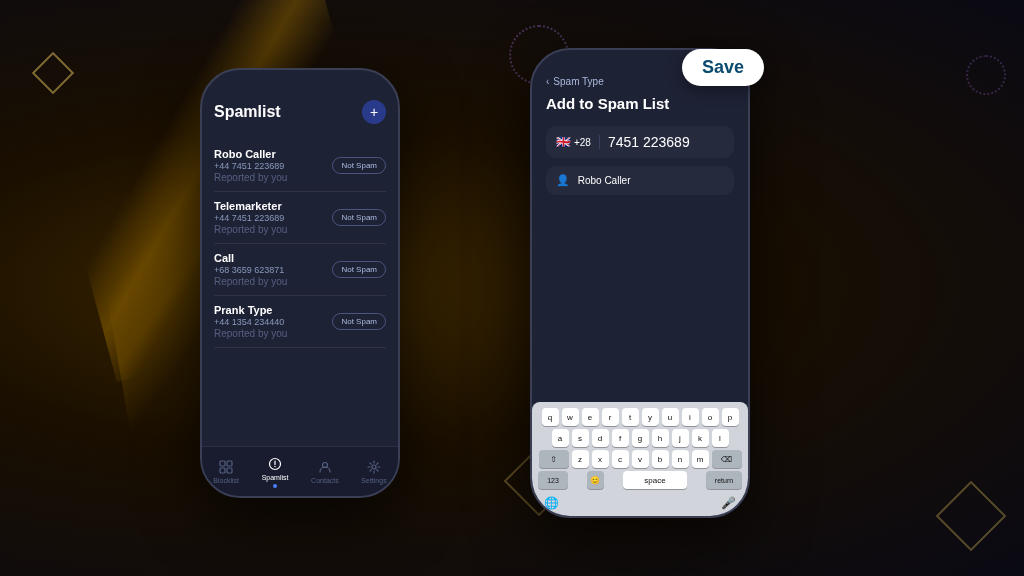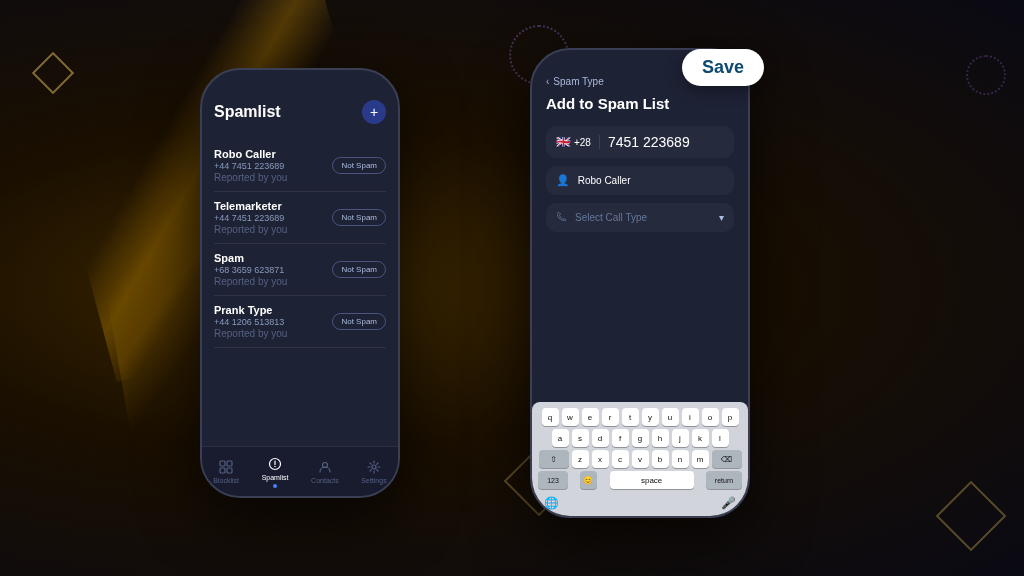--- a/index.html
+++ b/index.html
@@ -349,21 +349,21 @@
     .kb-key.dark {
       background: #adb5bd;
       color: #111;
     }
 
     .kb-key.wide {
       width: 30px;
     }
 
     .kb-key.space-key {
-      width: 84px;
+      width: 64px;
     }
 
     .kb-key.return-key {
       width: 36px;
       font-size: 7px;
     }
 
     .kb-bottom-row {
       display: flex;
       justify-content: space-between;
@@ -424,31 +424,31 @@
       <div class="spam-item-info">
         <div class="spam-item-name">Telemarketer</div>
         <div class="spam-item-number">+44 7451 223689</div>
         <div class="spam-item-reported">Reported by you</div>
       </div>
       <button class="not-spam-btn">Not Spam</button>
     </div>
 
     <div class="spam-item">
       <div class="spam-item-info">
-        <div class="spam-item-name">Spam</div>
+        <div class="spam-item-name">Call</div>
         <div class="spam-item-number">+68 3659 623871</div>
         <div class="spam-item-reported">Reported by you</div>
       </div>
       <button class="not-spam-btn">Not Spam</button>
     </div>
 
     <div class="spam-item">
       <div class="spam-item-info">
         <div class="spam-item-name">Prank Type</div>
-        <div class="spam-item-number">+44 1206 513813</div>
+        <div class="spam-item-number">+44 1354 234440</div>
         <div class="spam-item-reported">Reported by you</div>
       </div>
       <button class="not-spam-btn">Not Spam</button>
     </div>
   </div>
 
   <div class="bottom-nav">
     <div class="nav-item">
       <div class="nav-icon">
         <svg width="14" height="14" viewBox="0 0 14 14" fill="none">
@@ -509,29 +509,20 @@
         <span>+28</span>
       </div>
       <div class="phone-number-input">7451 223689</div>
     </div>
 
     <div class="name-row">
       <span class="person-icon">👤</span>
       <div class="name-input">Robo Caller</div>
     </div>
 
-    <div class="select-row">
-      <span class="call-icon">
-        <svg width="11" height="11" viewBox="0 0 11 11" fill="none">
-          <path d="M2 1.5C2 1.5 1 3 2 5.5C3 8 5.5 9 7.5 9.5C9.5 10 10 9 10 9L8.5 7.5L7 8.5C7 8.5 4.5 7 3.5 4.5L4.5 3L3 1.5L2 1.5Z" stroke="#667799" stroke-width="0.8"></path>
-        </svg>
-      </span>
-      <div class="select-text">Select Call Type</div>
-      <span class="chevron-icon">▾</span>
-    </div>
 
     <div class="keyboard">
 
       <div class="kb-row">
         <div class="kb-key">q</div>
         <div class="kb-key">w</div>
         <div class="kb-key">e</div>
         <div class="kb-key">r</div>
         <div class="kb-key">t</div>
         <div class="kb-key">y</div>

